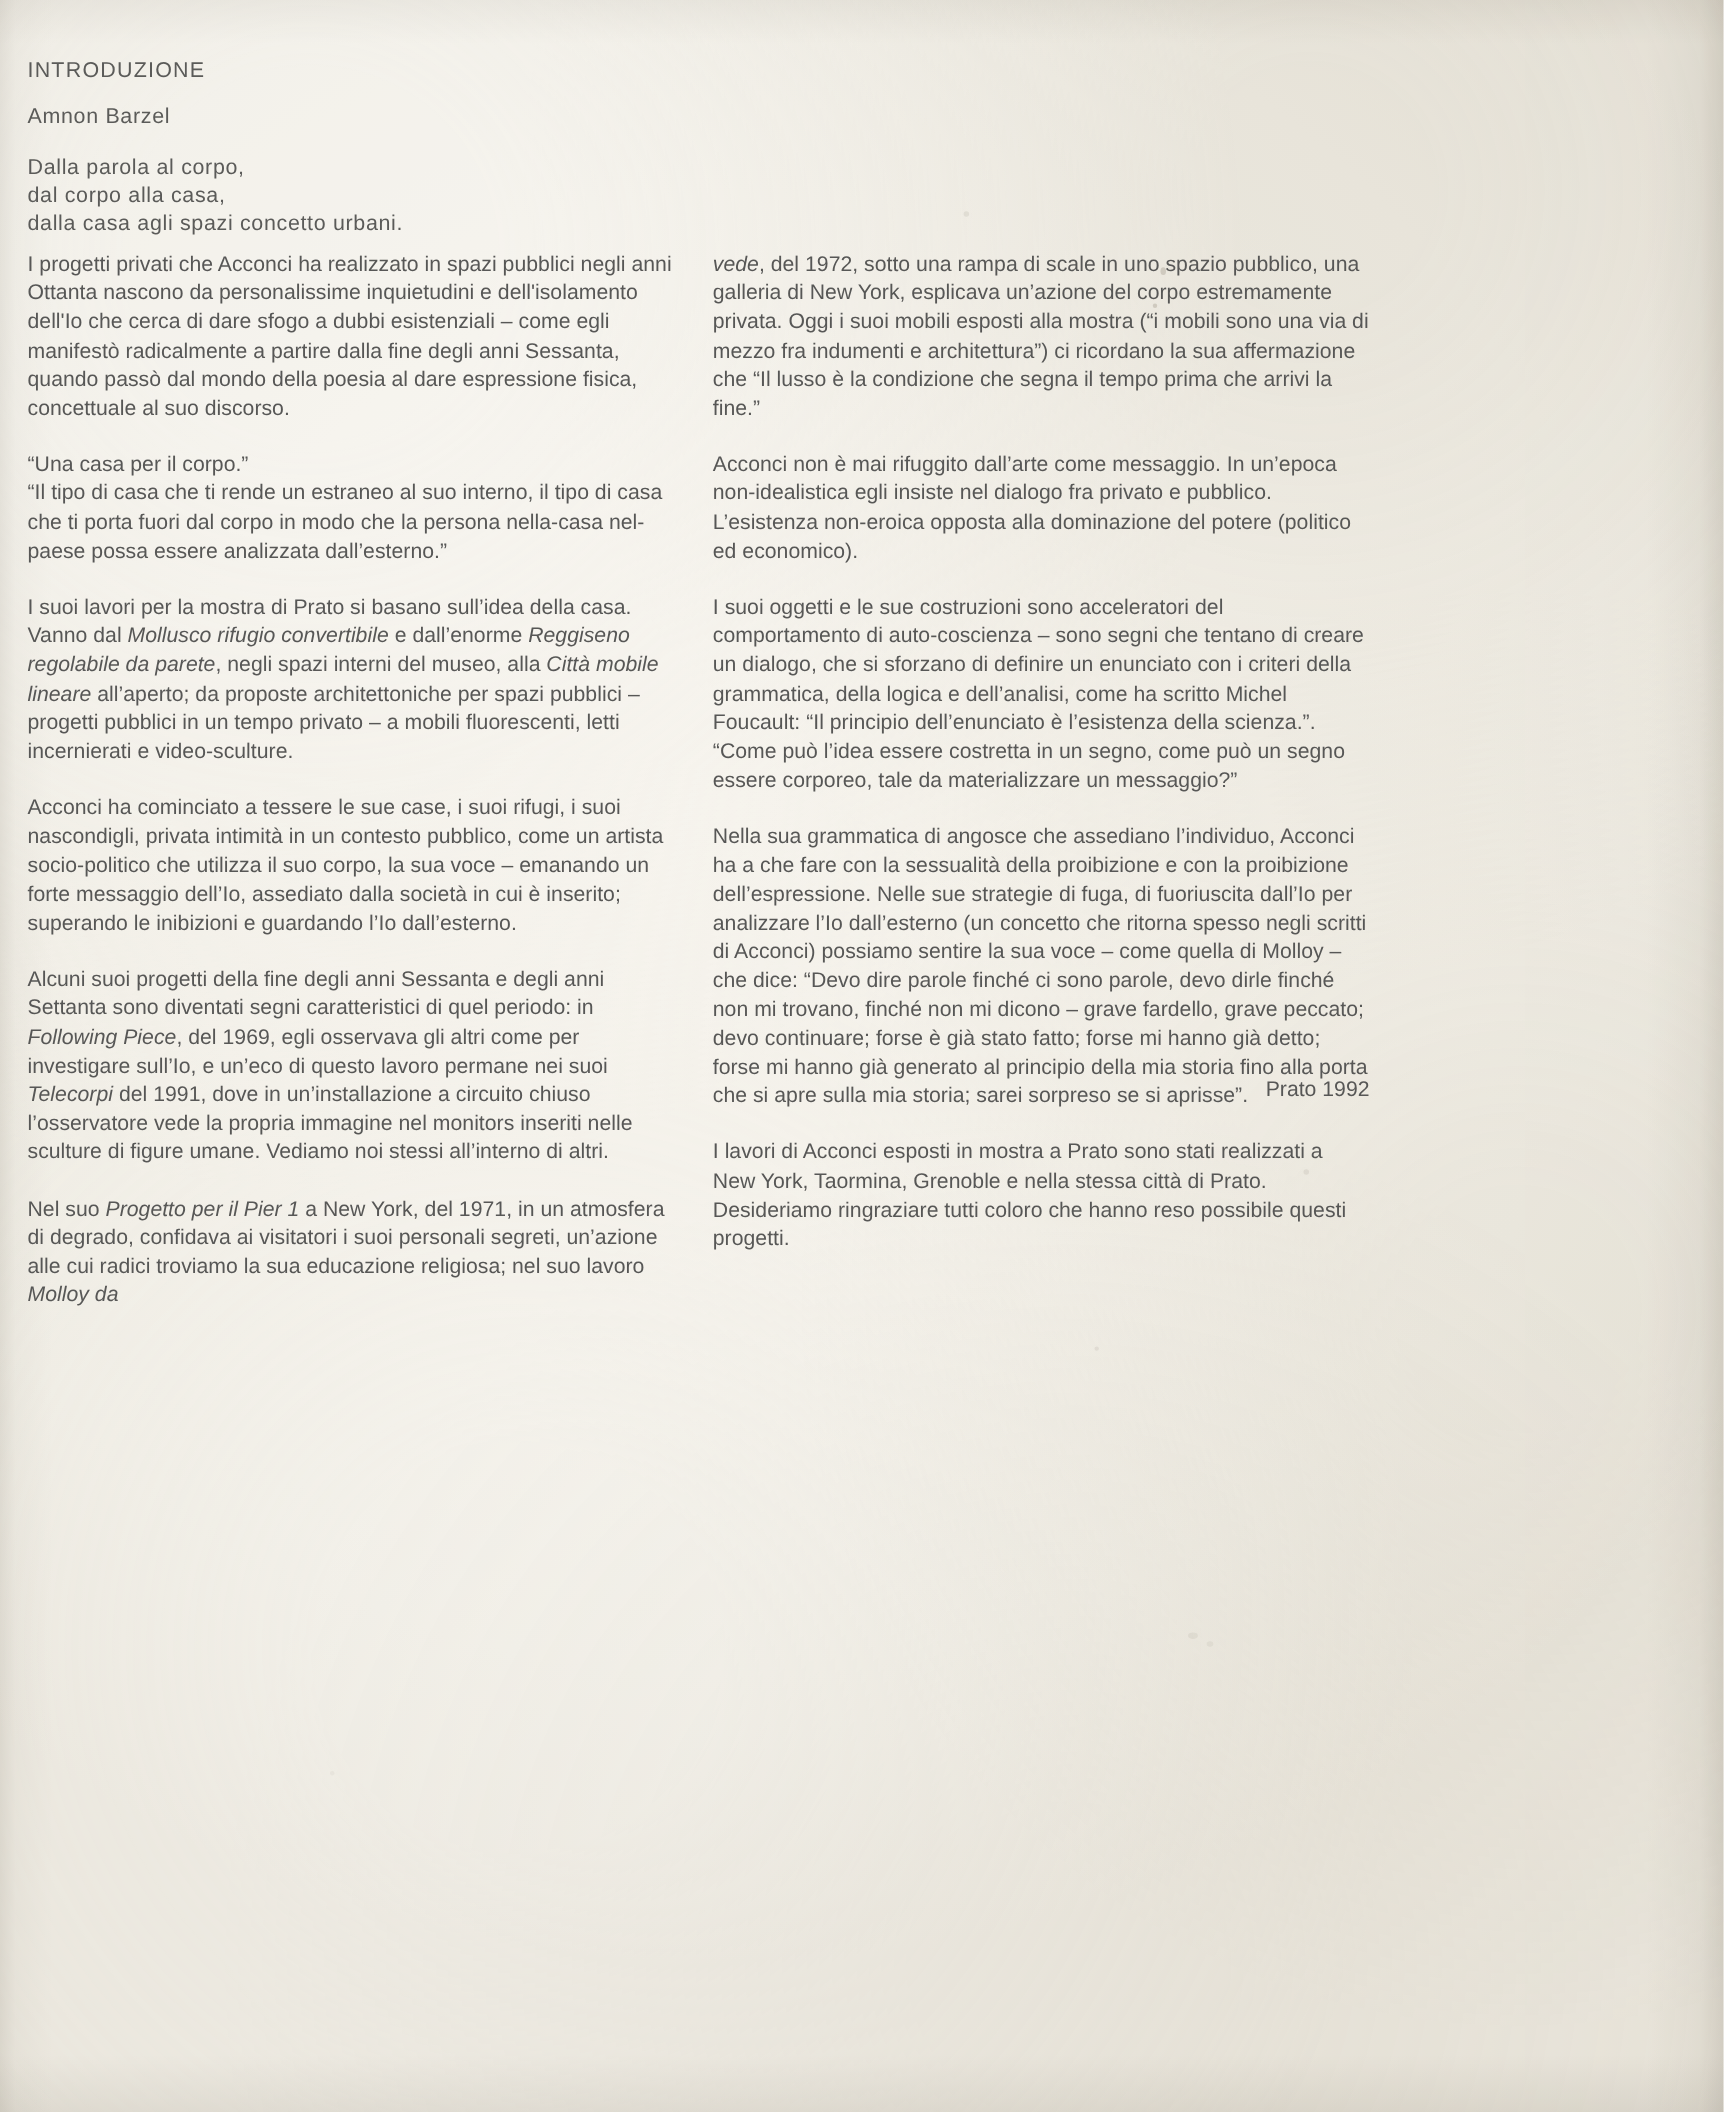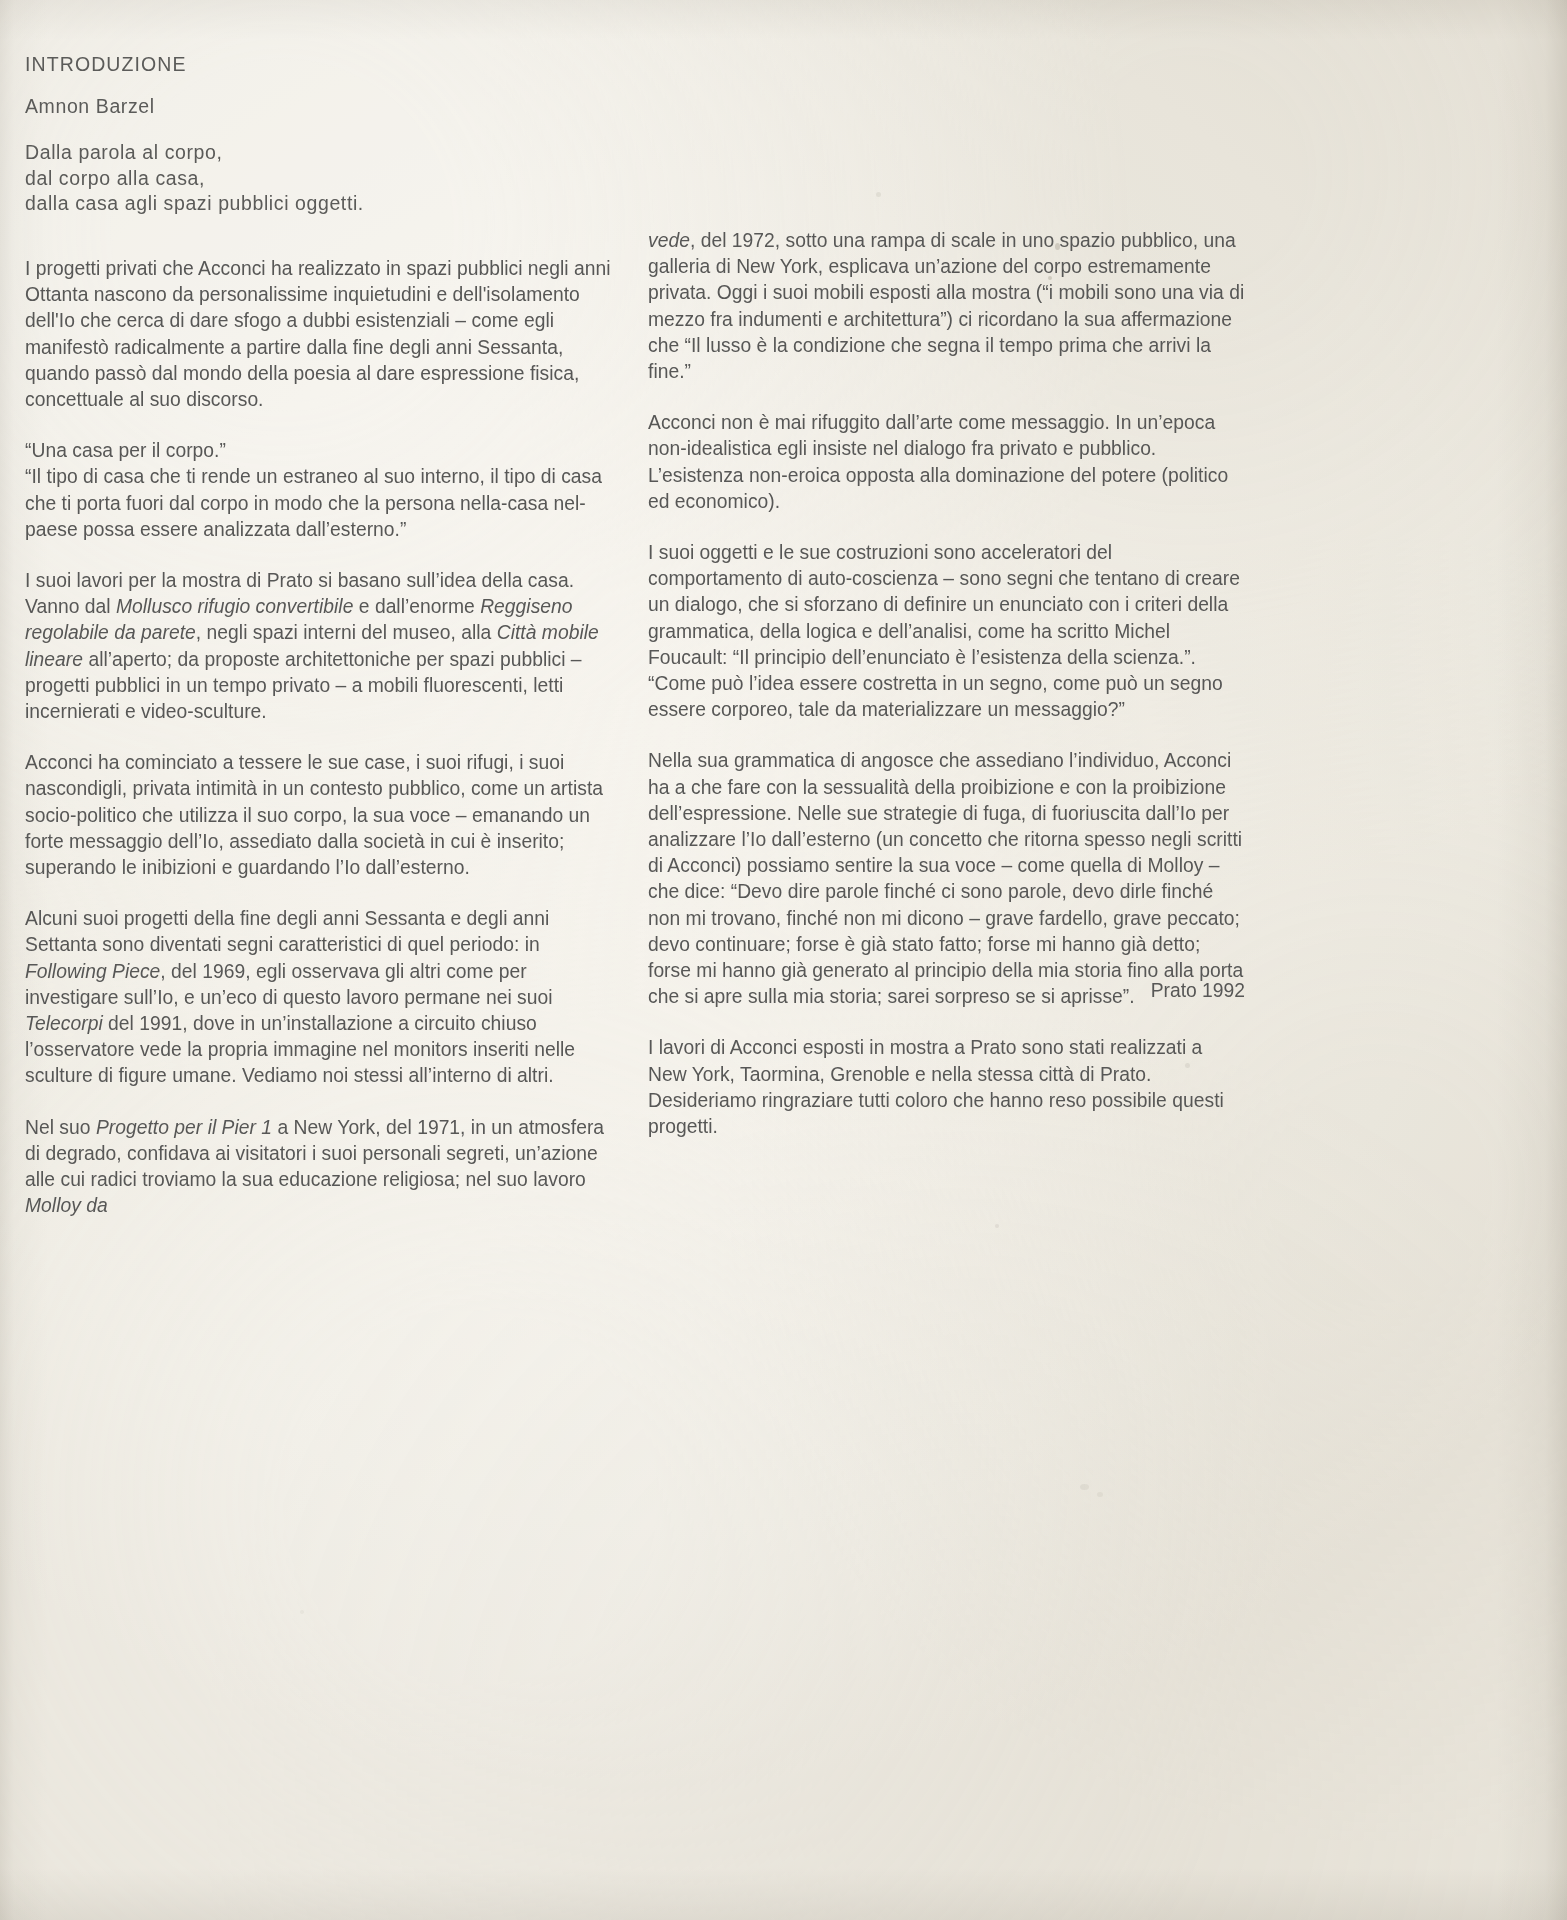--- a/index.html
+++ b/index.html
@@ -77,21 +77,21 @@
   }
   #title-introduzione { top: 53px; letter-spacing: 1.1px; }
   #author-name       { top: 95px; }
   #subtitle-lines    { top: 140px; line-height: 25.5px; }
 
   .column {
     position: absolute;
     top: 228px;
     width: 597px;
   }
-  #col-left  { left: 25px; margin-top: 28px; }
+  #col-left  { left: 25px; }
   #col-right { left: 648px; }
 
   .para {
     color: #575756;
     font-size: 19.3px;
     line-height: 26.2px;
     margin: 0 0 25px 0;
     letter-spacing: 0.02px;
     text-align: left;
     white-space: pre-line;
@@ -124,21 +124,21 @@
   <div class="speck" style="left:300px;top:1610px;width:4px;height:4px;opacity:.3;"></div>
 
   <div id="content">
 
     <div class="doc-head" id="title-introduzione">INTRODUZIONE</div>
 
     <div class="doc-head" id="author-name">Amnon Barzel</div>
 
     <div class="doc-head" id="subtitle-lines">Dalla parola al corpo,
 dal corpo alla casa,
-dalla casa agli spazi pubblici oggetti.</div>
+dalla casa agli spazi concetto urbani.</div>
 
     <div class="column" id="col-left">
       <p class="para">I progetti privati che Acconci ha realizzato in spazi pubblici negli anni Ottanta nascono da personalissime inquietudini e dell'isolamento dell'Io che cerca di dare sfogo a dubbi esistenziali – come egli manifestò radicalmente a partire dalla fine degli anni Sessanta, quando passò dal mondo della poesia al dare espressione fisica, concettuale al suo discorso.</p>
       <p class="para">“Una casa per il corpo.”
 “Il tipo di casa che ti rende un estraneo al suo interno, il tipo di casa che ti porta fuori dal corpo in modo che la persona nella-casa nel-paese possa essere analizzata dall’esterno.”</p>
       <p class="para">I suoi lavori per la mostra di Prato si basano sull’idea della casa. Vanno dal <em>Mollusco rifugio convertibile</em> e dall’enorme <em>Reggiseno regolabile da parete</em>, negli spazi interni del museo, alla <em>Città mobile lineare</em> all’aperto; da proposte architettoniche per spazi pubblici – progetti pubblici in un tempo privato – a mobili fluorescenti, letti incernierati e video-sculture.</p>
       <p class="para">Acconci ha cominciato a tessere le sue case, i suoi rifugi, i suoi nascondigli, privata intimità in un contesto pubblico, come un artista socio-politico che utilizza il suo corpo, la sua voce – emanando un forte messaggio dell’Io, assediato dalla società in cui è inserito; superando le inibizioni e guardando l’Io dall’esterno.</p>
       <p class="para">Alcuni suoi progetti della fine degli anni Sessanta e degli anni Settanta sono diventati segni caratteristici di quel periodo: in <em>Following Piece</em>, del 1969, egli osservava gli altri come per investigare sull’Io, e un’eco di questo lavoro permane nei suoi <em>Telecorpi</em> del 1991, dove in un’installazione a circuito chiuso l’osservatore vede la propria immagine nel monitors inseriti nelle sculture di figure umane. Vediamo noi stessi all’interno di altri.</p>
       <p class="para">Nel suo <em>Progetto per il Pier 1</em> a New York, del 1971, in un atmosfera di degrado, confidava ai visitatori i suoi personali segreti, un’azione alle cui radici troviamo la sua educazione religiosa; nel suo lavoro <em>Molloy da</em></p>
     </div>

